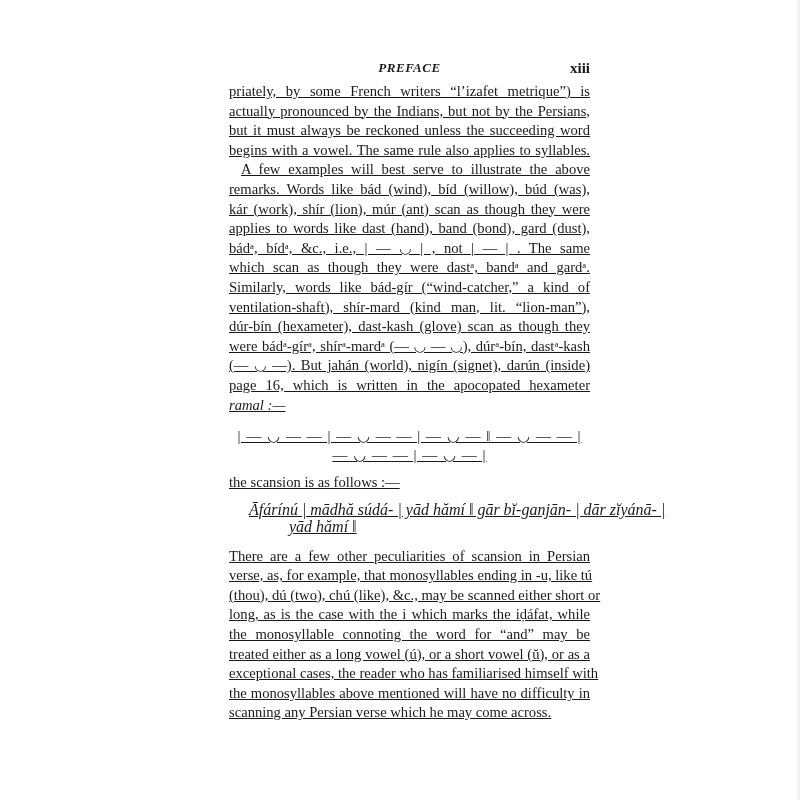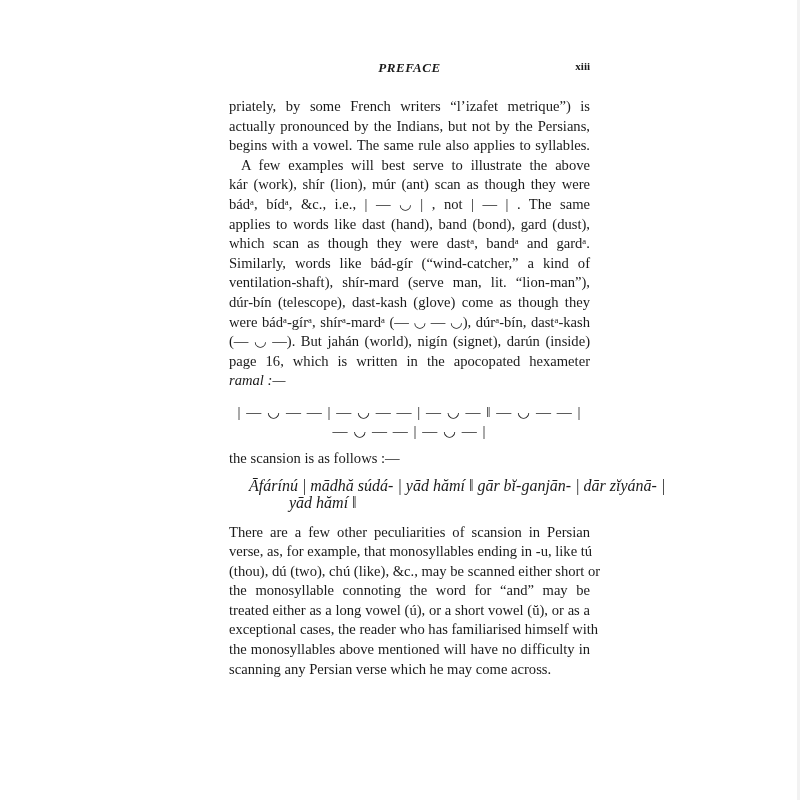--- a/index.html
+++ b/index.html
@@ -6,22 +6,22 @@
   body {
     width: 800px; height: 800px; background: #ffffff; position: relative; overflow: hidden;
     font-family: "Liberation Serif", "DejaVu Serif", serif; color: #1a1a1a;
   }
   .page { position: absolute; left: 229px; top: 60px; width: 361px; }
   .running-head { position: relative; height: 22px; }
   .running-title {
     position: absolute; left: 0; right: 0; text-align: center; top: 0;
     font-style: italic; font-weight: bold; font-size: 13px; letter-spacing: 0.5px;
   }
-  .page-number { position: absolute; right: 0; top: 0; font-weight: bold; font-size: 11px; }
-  .body { margin-top: 15px; font-size: 14.6px; line-height: 19.6px; }
+  .page-number { position: absolute; right: 0; top: 0; font-weight: bold; font-size: 15px; }
+  .body { font-size: 14.6px; line-height: 19.6px; text-decoration: underline; }
   .line { display: block; text-align: justify; text-align-last: justify; white-space: nowrap; height: 19.6px; }
   .line.last { text-align-last: left; }
   .line.indent { padding-left: 12px; }
   .scan-line { display: block; text-align: center; white-space: nowrap; font-size: 15px; height: 19px; letter-spacing: 1px; }
   .gap-sm { height: 8px; }
   .gap-md { height: 12px; }
   .translit { font-style: italic; font-size: 16px; line-height: 17px; padding-left: 20px; white-space: nowrap; }
   .translit .cont { padding-left: 40px; display: block; }
   .page-edge { position: absolute; top: 0; right: 0; width: 3px; height: 800px; background: #f2f2f2; }
 </style>
@@ -33,32 +33,34 @@
 <div class="page">
   <div class="running-head">
     <span class="running-title">PREFACE</span>
     <span class="page-number">xiii</span>
   </div>
 
   <div class="body">
     <div>
       <span class="line">priately, by some French writers “l’izafet metrique”) is</span>
       <span class="line">actually pronounced by the Indians, but not by the Persians,</span>
+      <span class="line">but it must always be reckoned unless the succeeding word</span>
       <span class="line">begins with a vowel.  The same rule also applies to syllables.</span>
     </div>
 
     <div>
       <span class="line indent">A few examples will best serve to illustrate the above</span>
+      <span class="line">remarks.  Words like bád (wind), bíd (willow), búd (was),</span>
       <span class="line">kár (work), shír (lion), múr (ant) scan as though they were</span>
+      <span class="line">applies to words like dast (hand), band (bond), gard (dust),</span>
       <span class="line">bádᵃ, bídᵃ, &amp;c., i.e.,  | — ◡ | ,  not  | — | .  The same</span>
-      <span class="line">applies to words like dast (hand), band (bond), gard (dust),</span>
       <span class="line">which scan as though they were dastᵃ, bandᵃ and gardᵃ.</span>
       <span class="line">Similarly, words like bád-gír (“wind-catcher,” a kind of</span>
-      <span class="line">ventilation-shaft), shír-mard (serve man, lit. “lion-man”),</span>
-      <span class="line">dúr-bín (telescope), dast-kash (glove) come as though they</span>
+      <span class="line">ventilation-shaft), shír-mard (kind man, lit. “lion-man”),</span>
+      <span class="line">dúr-bín (hexameter), dast-kash (glove) scan as though they</span>
       <span class="line">were bádᵃ-gírᵃ, shírᵃ-mardᵃ (— ◡ — ◡), dúrᵃ-bín, dastᵃ-kash</span>
       <span class="line">(— ◡ —).  But jahán (world), nigín (signet), darún (inside)</span>
       <span class="line">page 16, which is written in the apocopated hexameter</span>
       <span class="line last" style="font-style:italic;">ramal :—</span>
     </div>
 
     <div class="gap-md"></div>
     <div>
       <span class="scan-line">| — ◡ — — | — ◡ — — | — ◡ — ‖ — ◡ — — |</span>
       <span class="scan-line">— ◡ — — | — ◡ — |</span>
@@ -71,20 +73,21 @@
     <div class="translit">
       <span style="display:block">Āfárínú | mādhă súdá- | yād hămí ‖ gār bĭ-ganjān- | dār zĭyánā- |</span>
       <span class="cont">yād hămí ‖</span>
     </div>
     <div class="gap-md"></div>
 
     <div>
       <span class="line">There are a few other peculiarities of scansion in Persian</span>
       <span class="line">verse, as, for example, that monosyllables ending in -u, like tú</span>
       <span class="line">(thou), dú (two), chú (like), &amp;c., may be scanned either short or</span>
+      <span class="line">long, as is the case with the i which marks the iḍáfat, while</span>
       <span class="line">the monosyllable connoting the word for “and” may be</span>
       <span class="line">treated either as a long vowel (ú), or a short vowel (ŭ), or as a</span>
       <span class="line">exceptional cases, the reader who has familiarised himself with</span>
       <span class="line">the monosyllables above mentioned will have no difficulty in</span>
       <span class="line last">scanning any Persian verse which he may come across.</span>
     </div>
   </div>
 </div>
 
 </body></html>

